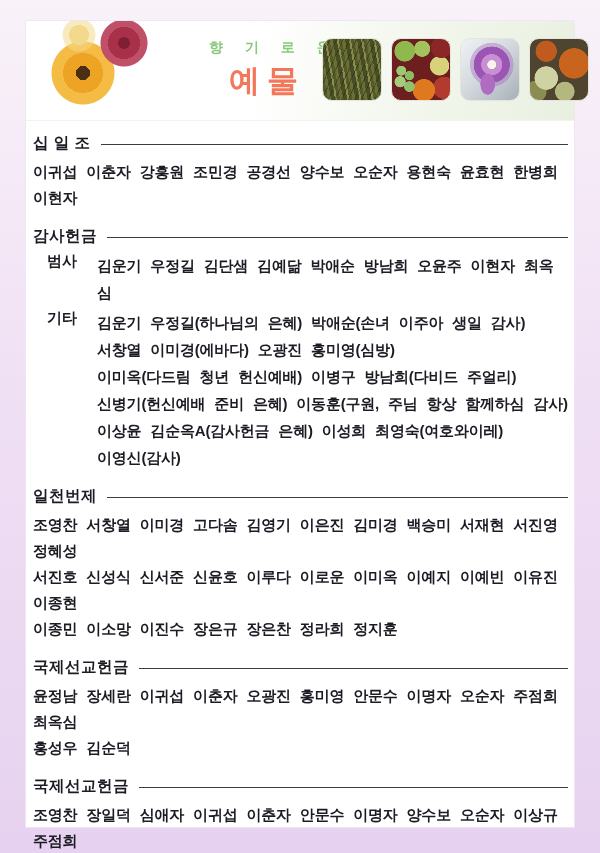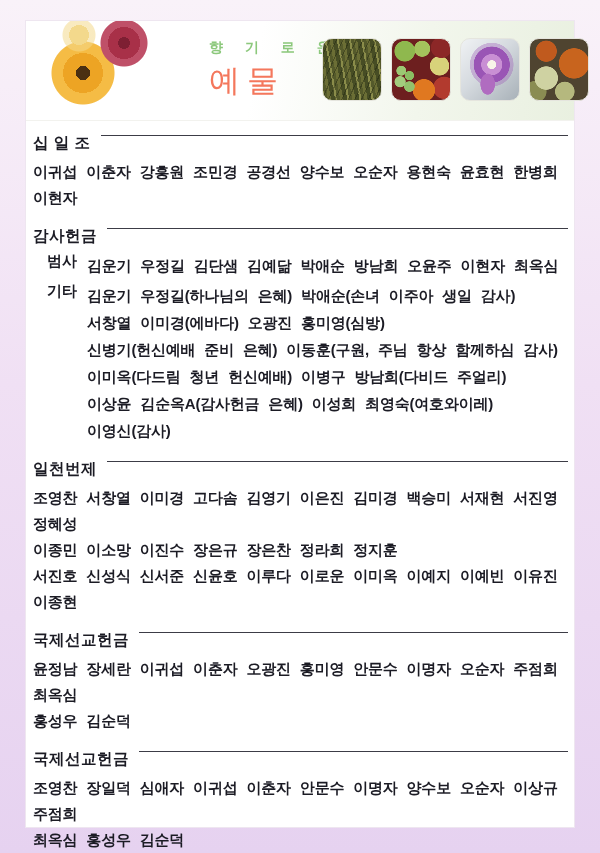--- a/index.html
+++ b/index.html
@@ -26,21 +26,21 @@
   }
   .flowers {
     position:absolute; left:0; top:0; width:170px; height:100px;
     background:
       radial-gradient(circle at 53px 14px, #f3d98c 0 10px, rgba(243,217,140,.55) 10px 16px, rgba(243,217,140,0) 17px),
       radial-gradient(circle at 98px 22px, #7e1f33 0 6px, #a83048 6px 16px, #bf5068 16px 23px, rgba(191,80,104,0) 24px),
       radial-gradient(circle at 57px 52px, #4a2f12 0 7px, #eda424 7px 20px, #f5bc45 20px 31px, rgba(245,188,69,0) 32px);
   }
   .title-block { position:absolute; left:183px; top:18px; }
   .subtitle { font-size:14px; letter-spacing:9px; color:#8cc87c; font-weight:bold; }
-  .title { font-size:31px; font-weight:normal; color:#f4775c; letter-spacing:7px; margin:3px 0 0 0; }
+  .title { font-size:31px; font-weight:bold; color:#f4775c; letter-spacing:7px; margin:3px 0 0 20px; }
   .thumbs { position:absolute; left:296px; top:17px; display:flex; gap:9px; }
   .thumb { width:60px; height:63px; border-radius:10px; border:1px solid #e5e5de; }
   .thumb-rice {
     background-image:
       repeating-linear-gradient(115deg, rgba(25,30,12,.40) 0 1px, rgba(0,0,0,0) 1px 6px),
       repeating-linear-gradient(80deg, #8a8c4a 0 2px, #555a2b 2px 5px, #6b6e35 5px 8px, #474d24 8px 12px);
   }
   .thumb-fruit {
     background-image:
       radial-gradient(circle at 22% 20%, #8fb84e 0 15%, rgba(0,0,0,0) 16%),
@@ -66,25 +66,25 @@
       radial-gradient(circle at 28% 20%, #c05a1e 0 16%, rgba(0,0,0,0) 17%),
       radial-gradient(circle at 76% 40%, #c8641e 0 26%, rgba(0,0,0,0) 27%),
       radial-gradient(circle at 28% 64%, #cfd2a2 0 20%, rgba(0,0,0,0) 21%),
       radial-gradient(circle at 60% 86%, #b5b87e 0 15%, rgba(0,0,0,0) 16%),
       radial-gradient(circle at 10% 86%, #8a8c52 0 14%, rgba(0,0,0,0) 15%);
     background-color:#4f4430;
   }
   
   .content { padding:12px 6px 0 7px; font-size:15px; font-weight:bold; }
   .section { margin-bottom:15px; }
-  .sec-head { display:flex; align-items:flex-start; gap:10px; margin-bottom:5px; }
+  .sec-head { display:flex; align-items:center; gap:10px; margin-bottom:5px; }
   .sec-title { font-size:15.5px; font-weight:bold; white-space:nowrap; letter-spacing:.5px; }
   .rule { flex:1; border-top:1.5px solid #3c3c46; margin-top:2px; }
   .nline { line-height:26px; word-spacing:5px; letter-spacing:-0.2px; }
-  .subrow { display:grid; grid-template-columns:40px 1fr; padding-left:14px; margin-bottom:3px; }
+  .subrow { display:grid; grid-template-columns:40px 1fr; column-gap:10px; padding-left:14px; margin-bottom:3px; }
   .sublabel { font-weight:bold; }
   .subrow .nline { line-height:27px; }
 </style>
 </head>
 <body>
 
 <div class="card">
 
   <div class="header">
     <div class="flowers"></div>
@@ -119,36 +119,36 @@
         <span class="sublabel">범사</span>
         <div>
           <div class="nline">김운기 우정길 김단샘 김예닮 박애순 방남희 오윤주 이현자 최옥심</div>
         </div>
       </div>
       <div class="subrow">
         <span class="sublabel">기타</span>
         <div>
           <div class="nline">김운기 우정길(하나님의 은혜) 박애순(손녀 이주아 생일 감사)</div>
           <div class="nline">서창열 이미경(에바다) 오광진 홍미영(심방)</div>
+          <div class="nline">이미옥(다드림 청년 헌신예배) 이병구 방남희(다비드 주얼리)</div>
           <div class="nline">신병기(헌신예배 준비 은혜) 이동훈(구원, 주님 항상 함께하심 감사)</div>
-          <div class="nline">이미옥(다드림 청년 헌신예배) 이병구 방남희(다비드 주얼리)</div>
           <div class="nline">이상윤 김순옥A(감사헌금 은혜) 이성희 최영숙(여호와이레)</div>
           <div class="nline">이영신(감사)</div>
         </div>
       </div>
     </div>
 
     <div class="section">
       <div class="sec-head">
         <span class="sec-title">일천번제</span>
         <span class="rule"></span>
       </div>
       <div class="nline">조영찬 서창열 이미경 고다솜 김영기 이은진 김미경 백승미 서재현 서진영 정혜성</div>
+      <div class="nline">서진호 신성식 신서준 신윤호 이루다 이로운 이미옥 이예지 이예빈 이유진 이종현</div>
       <div class="nline">이종민 이소망 이진수 장은규 장은찬 정라희 정지훈</div>
-      <div class="nline">서진호 신성식 신서준 신윤호 이루다 이로운 이미옥 이예지 이예빈 이유진 이종현</div>
     </div>
 
     <div class="section">
       <div class="sec-head">
         <span class="sec-title">국제선교헌금</span>
         <span class="rule"></span>
       </div>
       <div class="nline">윤정남 장세란 이귀섭 이춘자 오광진 홍미영 안문수 이명자 오순자 주점희 최옥심</div>
       <div class="nline">홍성우 김순덕</div>
     </div>

